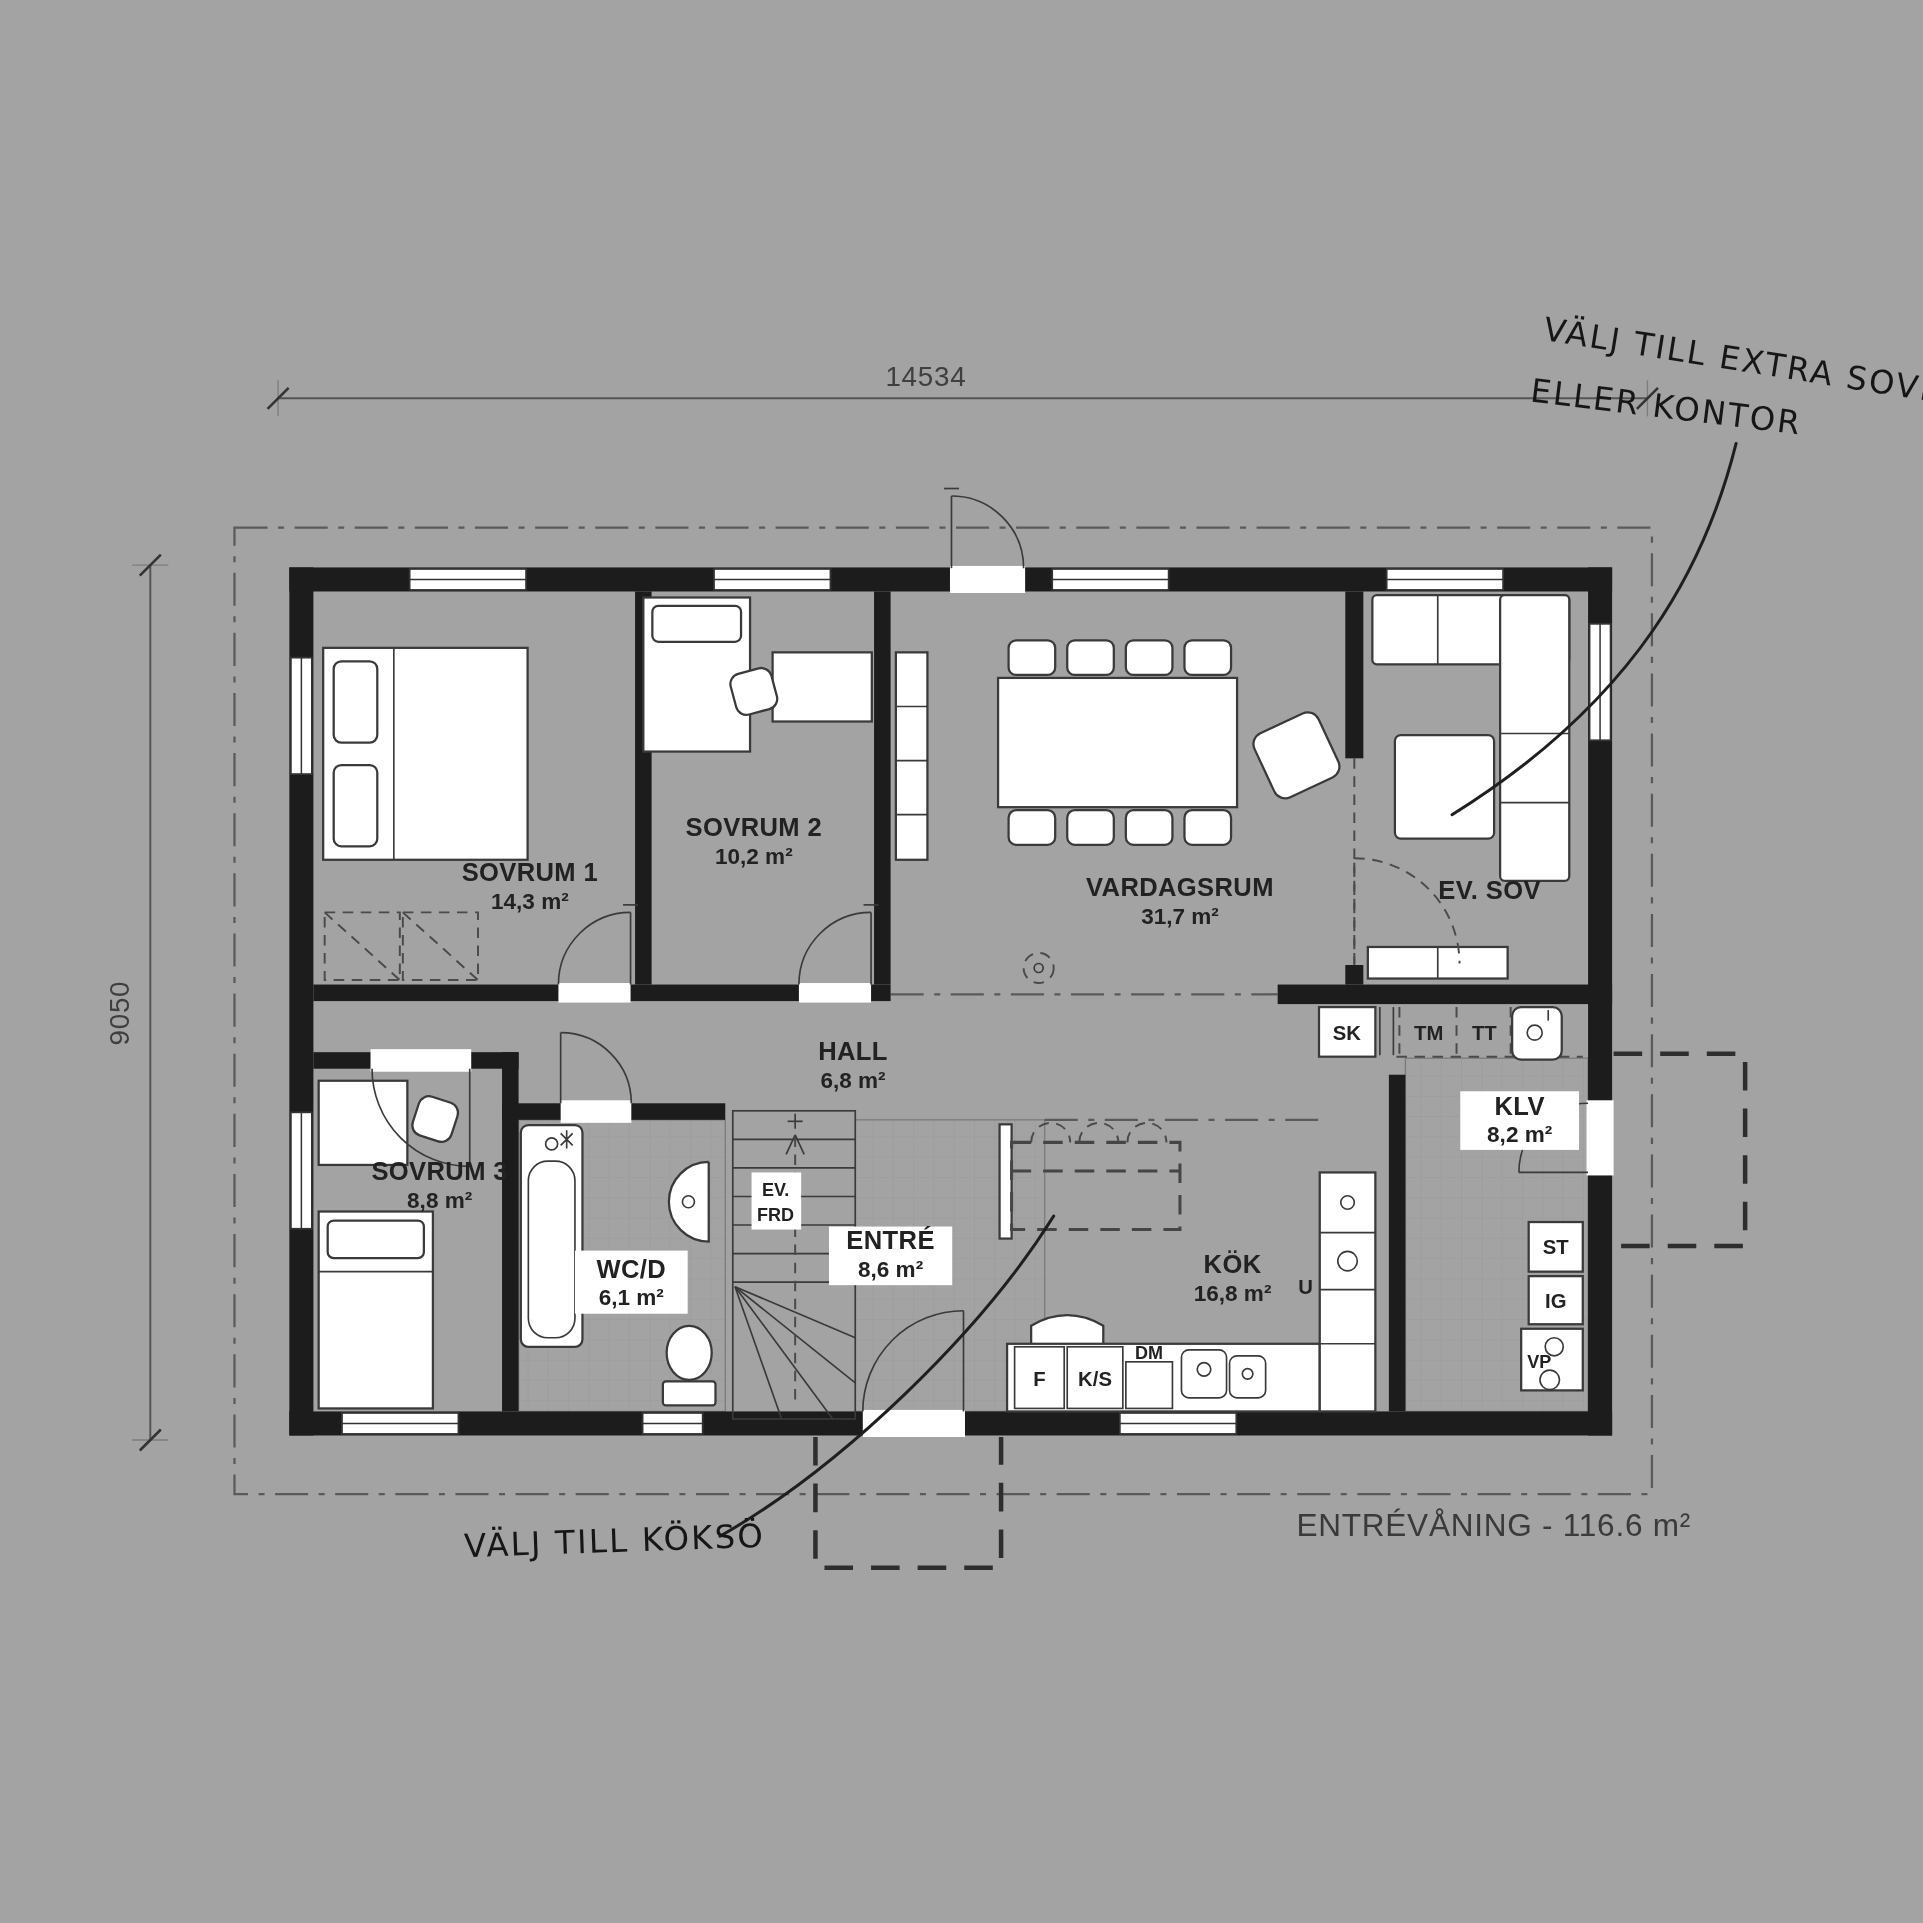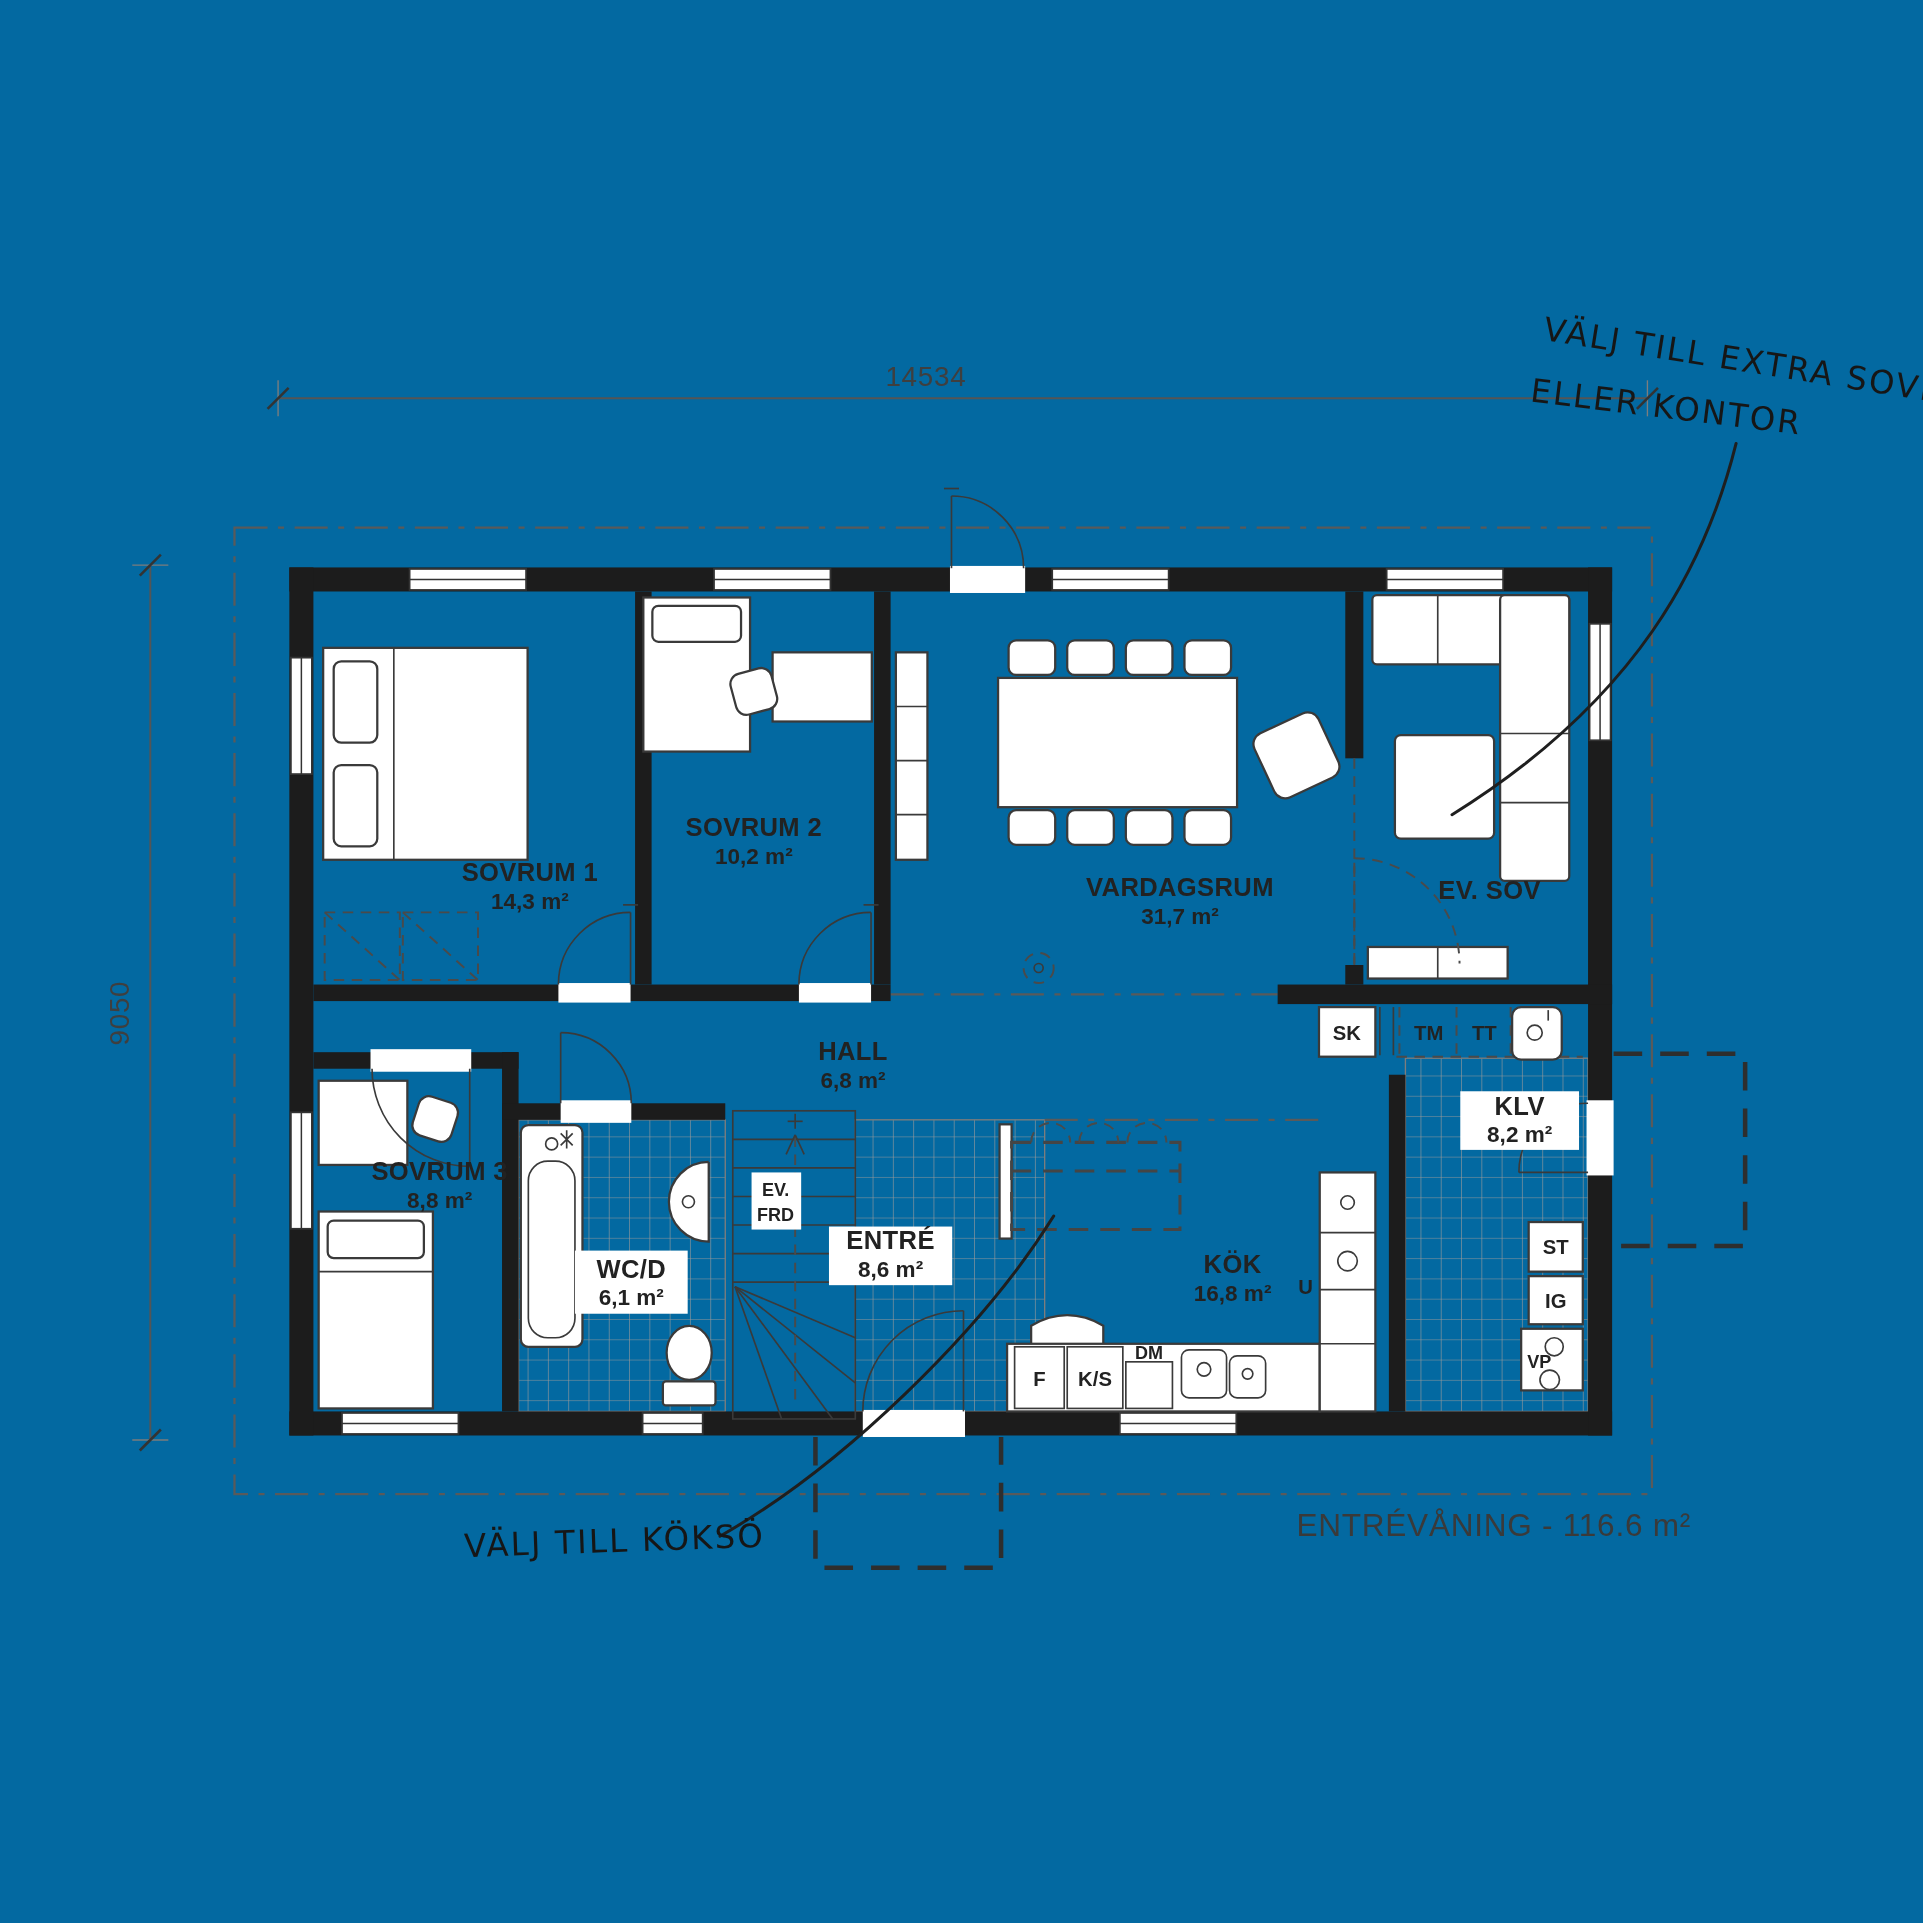--- a/index.html
+++ b/index.html
@@ -1,16 +1,16 @@
 <!DOCTYPE html>
 <html style="font-size:12px"><head>
 <meta charset="utf-8">
 <style>
   html,body{margin:0;padding:0;background:#ffffff;}
-  .page{width:1924px;height:1924px;position:relative;background:#0369a1;}
+  .page{width:1924px;height:1924px;position:relative;background:#a3a3a3;}
   svg{display:block;}
   
   .w{fill:#1c1c1c;stroke:none;}
   .op{fill:#ffffff;stroke:none;}
   .sw{stroke:#3a3a3a;stroke-width:3;fill:#ffffff;}
   .s2{stroke:#3a3a3a;stroke-width:2.2;fill:none;}
   .winr{fill:#ffffff;stroke:#333333;stroke-width:2.4;}
   .winl{stroke:#333333;stroke-width:2;fill:none;}
   .dash{stroke:#454545;stroke-width:4;fill:none;stroke-dasharray:26 16;}
   .dash2{stroke:#4a4a4a;stroke-width:2.6;fill:none;stroke-dasharray:14 10;}

